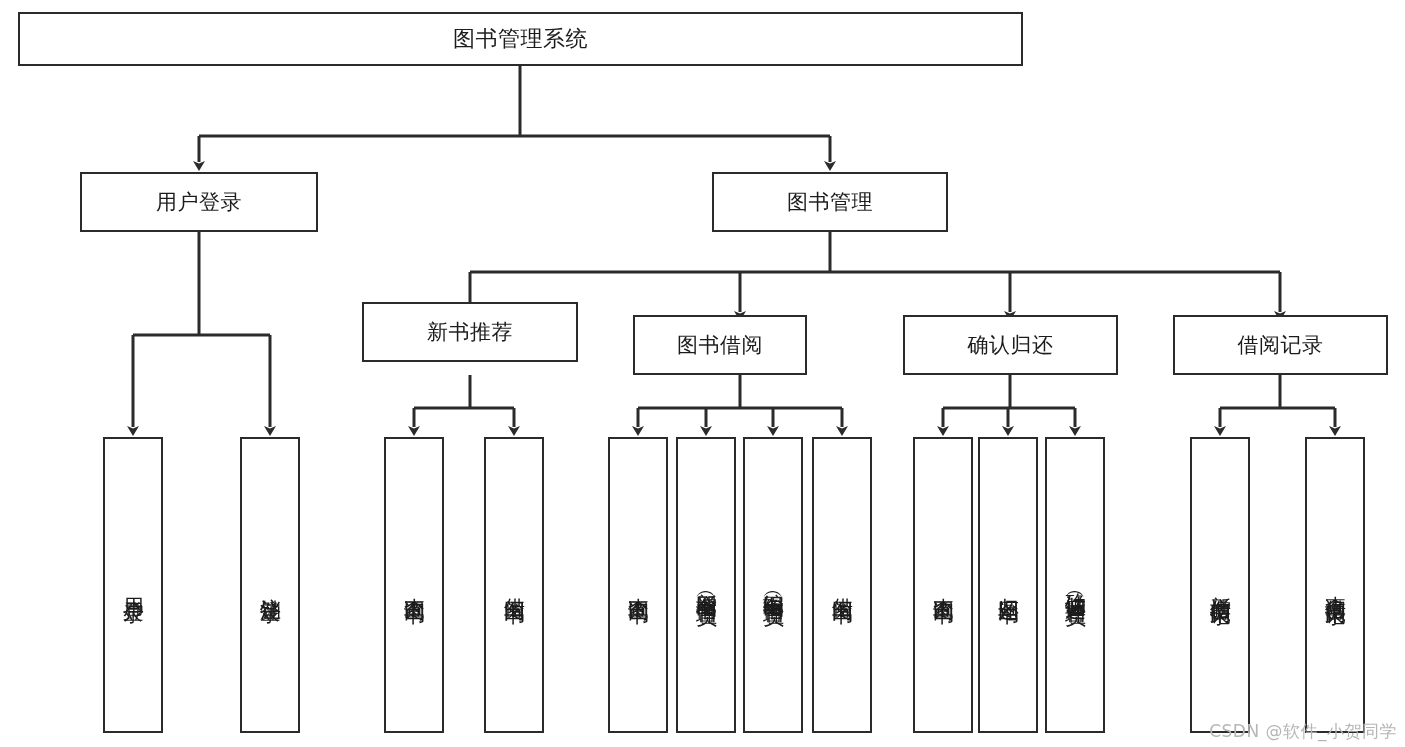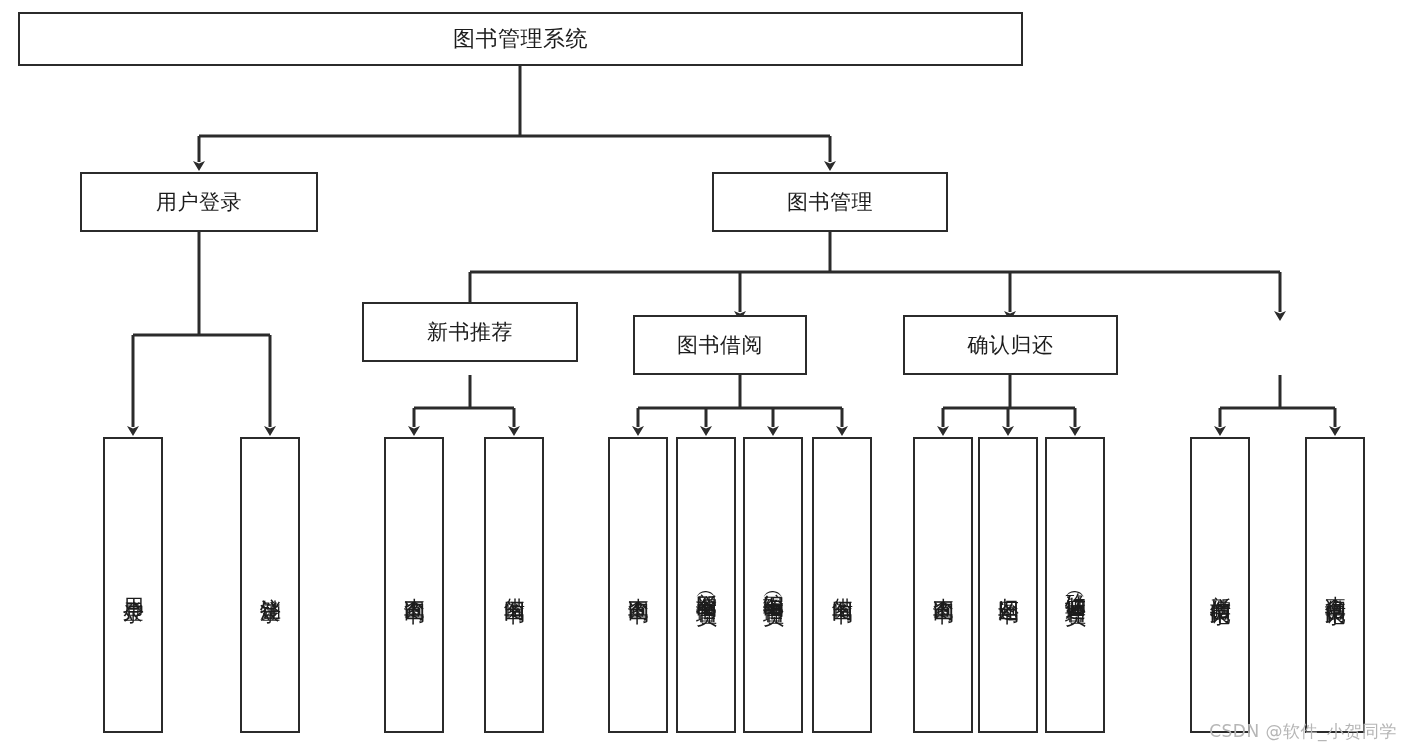--- a/index.html
+++ b/index.html
@@ -141,20 +141,23 @@
 
   <div class="node" style="left:362px; top:302px; width:216px; height:60px;">
     <span class="node-label">新书推荐</span>
   </div>
   <div class="node" style="left:633px; top:315px; width:174px; height:60px;">
     <span class="node-label">图书借阅</span>
   </div>
   <div class="node" style="left:903px; top:315px; width:215px; height:60px;">
     <span class="node-label">确认归还</span>
   </div>
+  <div class="node" style="left:1173px; top:315px; width:215px; height:60px;">
+    <span class="node-label">借阅记录</span>
+  </div>
 
   <div class="node vertical" style="left:103px; top:437px; width:60px; height:296px;">
     <span class="node-label">用户登录</span>
   </div>
   <div class="node vertical" style="left:240px; top:437px; width:60px; height:296px;">
     <span class="node-label">注销登录</span>
   </div>
 
   <div class="node vertical" style="left:384px; top:437px; width:60px; height:296px;">
     <span class="node-label">查询图书</span>

